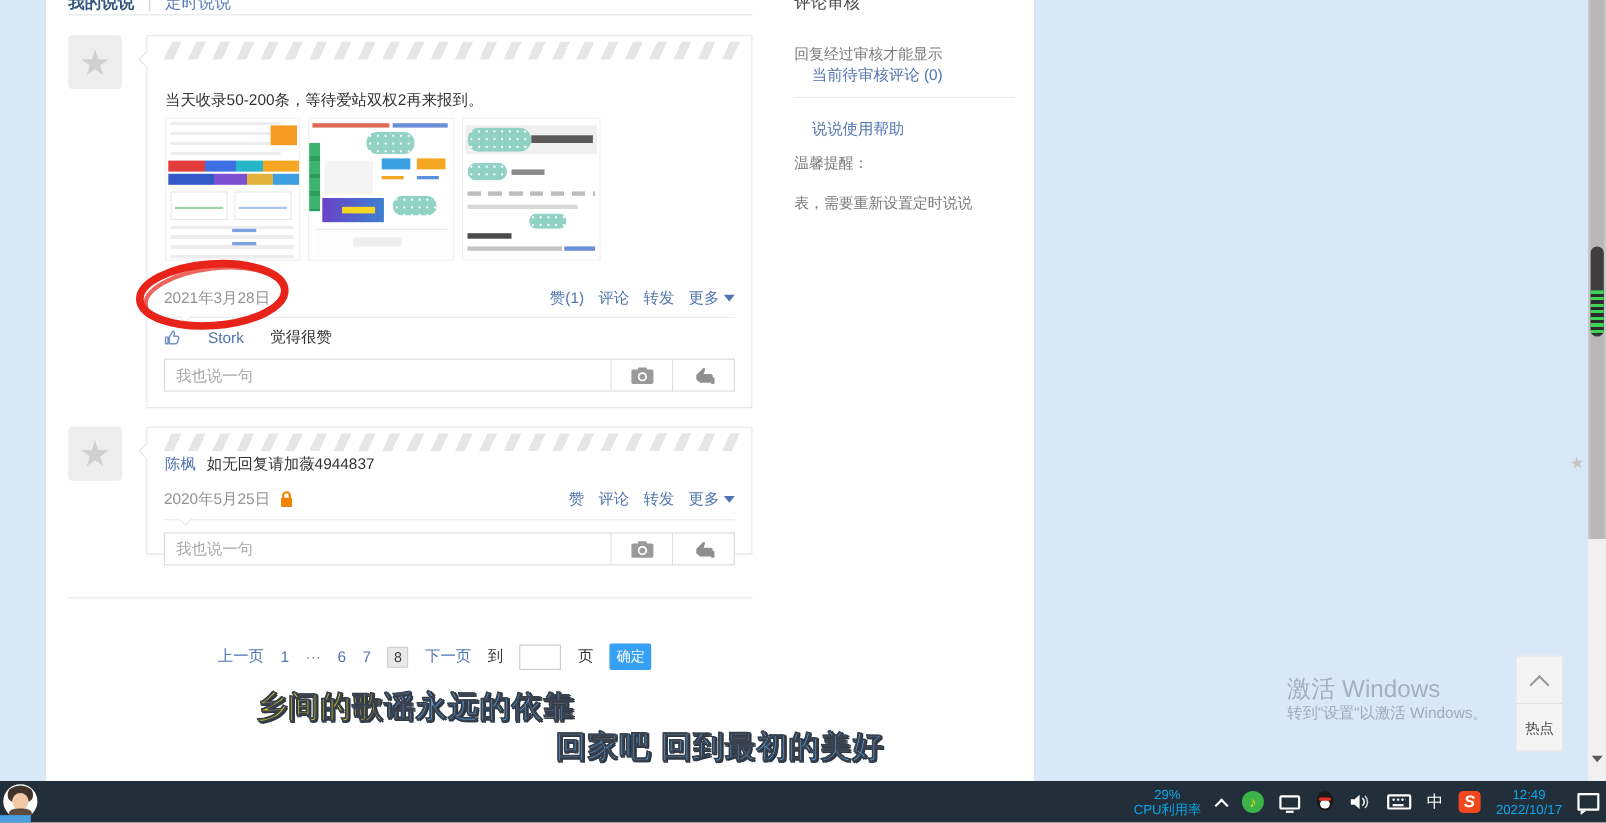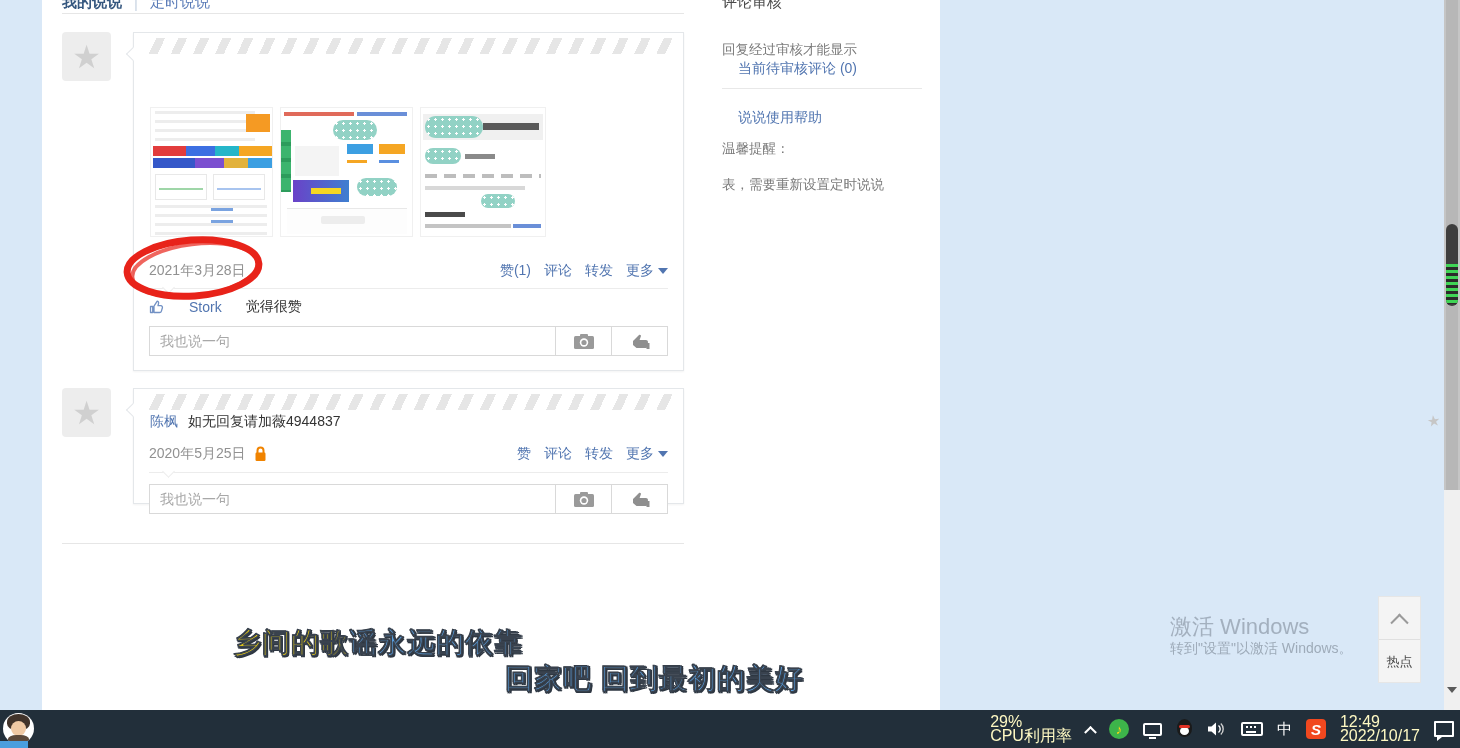--- a/index.html
+++ b/index.html
@@ -116,21 +116,21 @@
   .tb-avatar { position:absolute; left:3px; top:3px; width:31px; height:31px; border-radius:50%;
       background:#fff; overflow:hidden; cursor:pointer; }
   .tb-avatar .hair { position:absolute; left:4px; top:1px; width:23px; height:16px; background:#41332a;
       border-radius:50% 50% 40% 40%; }
   .tb-avatar .face { position:absolute; left:8px; top:8px; width:15px; height:15px; background:#f0c9a4;
       border-radius:50%; }
   .tb-avatar .shirt { position:absolute; left:5px; top:22px; width:21px; height:10px; background:#5d4a3c;
       border-radius:40% 40% 0 0; }
   .tb-underline { position:absolute; left:0; top:741px; width:28px; height:7px; background:#4a9ede; }
   .tb-right { position:absolute; right:6px; top:0; height:38px; display:flex; align-items:center; gap:14px; }
-  .tb-text2 { color:#fef9c3; font-size:16px; text-align:left; line-height:14px; cursor:default; }
+  .tb-text2 { color:#0ea5e9; font-size:12px; text-align:center; line-height:14px; cursor:default; }
   .tb-chev { width:9px; height:9px; border-left:2px solid #fff; border-top:2px solid #fff;
       transform:rotate(45deg) translate(2px,2px); cursor:pointer; }
   .tb-music { width:20px; height:20px; border-radius:50%; background:#3db44a; color:#ffd715;
       font-size:13px; display:flex; align-items:center; justify-content:center; cursor:pointer; }
   .tb-display { position:relative; width:19px; height:13px; border:2px solid #fff; border-radius:2px; cursor:pointer; }
   .tb-display::after { content:""; position:absolute; left:4px; bottom:-5px; width:7px; height:2px; background:#fff; }
   .tb-qq { position:relative; width:17px; height:20px; cursor:pointer; }
   .tb-qq .body { position:absolute; left:1px; top:0; width:15px; height:18px; background:#1a1a1a;
       border-radius:50% 50% 46% 46%; }
   .tb-qq .belly { position:absolute; left:4px; top:8px; width:9px; height:8px; background:#fff; border-radius:50%; }
@@ -164,20 +164,21 @@
   <div class="tabs-divider"></div>
 
   <div class="avatar" style="left:62px; top:32px;">
     <span>★</span>
   </div>
 
   <div class="card" style="top:32px; height:339px;">
     <div class="stripe"></div>
     <div class="card-notch"></div>
 
+    <div class="post-line" style="top:49px;">当天收录50-200条，等待爱站双权2再来报到。</div>
 
     <div class="thumbs">
 
       <div class="thumb" style="width:123px;">
         <div class="dec gline" style="left:4px; top:3px; width:100px; height:30px;"></div>
         <div class="dec" style="left:95px; top:6px; width:24px; height:18px; background:#f59a23;"></div>
         <div class="dec" style="left:2px; top:38px; width:119px; height:10px; background:linear-gradient(90deg,#e23c3c 0 28%,#3c6fe2 28% 52%,#25b6c9 52% 72%,#f5a623 72% 100%);"></div>
         <div class="dec" style="left:2px; top:50px; width:119px; height:10px; background:linear-gradient(90deg,#3558c9 0 35%,#7b4fd0 35% 60%,#e2b23c 60% 80%,#3c9fe2 80% 100%);"></div>
         <div class="dec" style="left:4px; top:66px; width:52px; height:26px; border:1px solid #e8e8e8;"></div>
         <div class="dec" style="left:62px; top:66px; width:52px; height:26px; border:1px solid #e8e8e8;"></div>
@@ -306,20 +307,33 @@
         <svg width="20" height="17" viewBox="0 0 20 17">
           <path d="M3 8l6-6c.9-.9 2.4.1 1.9 1.3L9.6 7H16c1.1 0 2 .9 2 2l-.6 4.5c-.2 1-1 1.5-2 1.5H6.5L3 12z" fill="#8f8f8f"></path>
           <rect x="16.5" y="10" width="3" height="6" fill="#8f8f8f"></rect>
         </svg>
       </div>
     </div>
   </div>
 
   <div style="position:absolute; left:62px; top:543px; width:622px; border-top:1px solid #e6e6e6;"></div>
 
+  <div class="pagination">
+    <a href="#">上一页</a>
+    <a href="#">1</a>
+    <span class="page-ellipsis">···</span>
+    <a href="#">6</a>
+    <a href="#">7</a>
+    <span class="page-current">8</span>
+    <a href="#">下一页</a>
+    <span style="color:#333;">到</span>
+    <input class="jump-input" style="">
+    <span style="color:#333;">页</span>
+    <button class="jump-ok">确定</button>
+  </div>
 
   <div class="sb sb-title" style="top:-7px;">评论审核</div>
   <div class="sb sb-text" style="top:39px;">回复经过审核才能显示</div>
   <a class="sb sb-link" href="#" style="top:60px;">当前待审核评论 (0)</a>
   <div class="sb-divider" style="top:88px;"></div>
   <a class="sb sb-link" href="#" style="top:109px;">说说使用帮助</a>
   <div class="sb sb-text" style="top:138px;">温馨提醒：</div>
   <div class="sb sb-text" style="top:174px;">表，需要重新设置定时说说</div>
 
   <div class="subtitle" style="left:233px; top:624px;">

